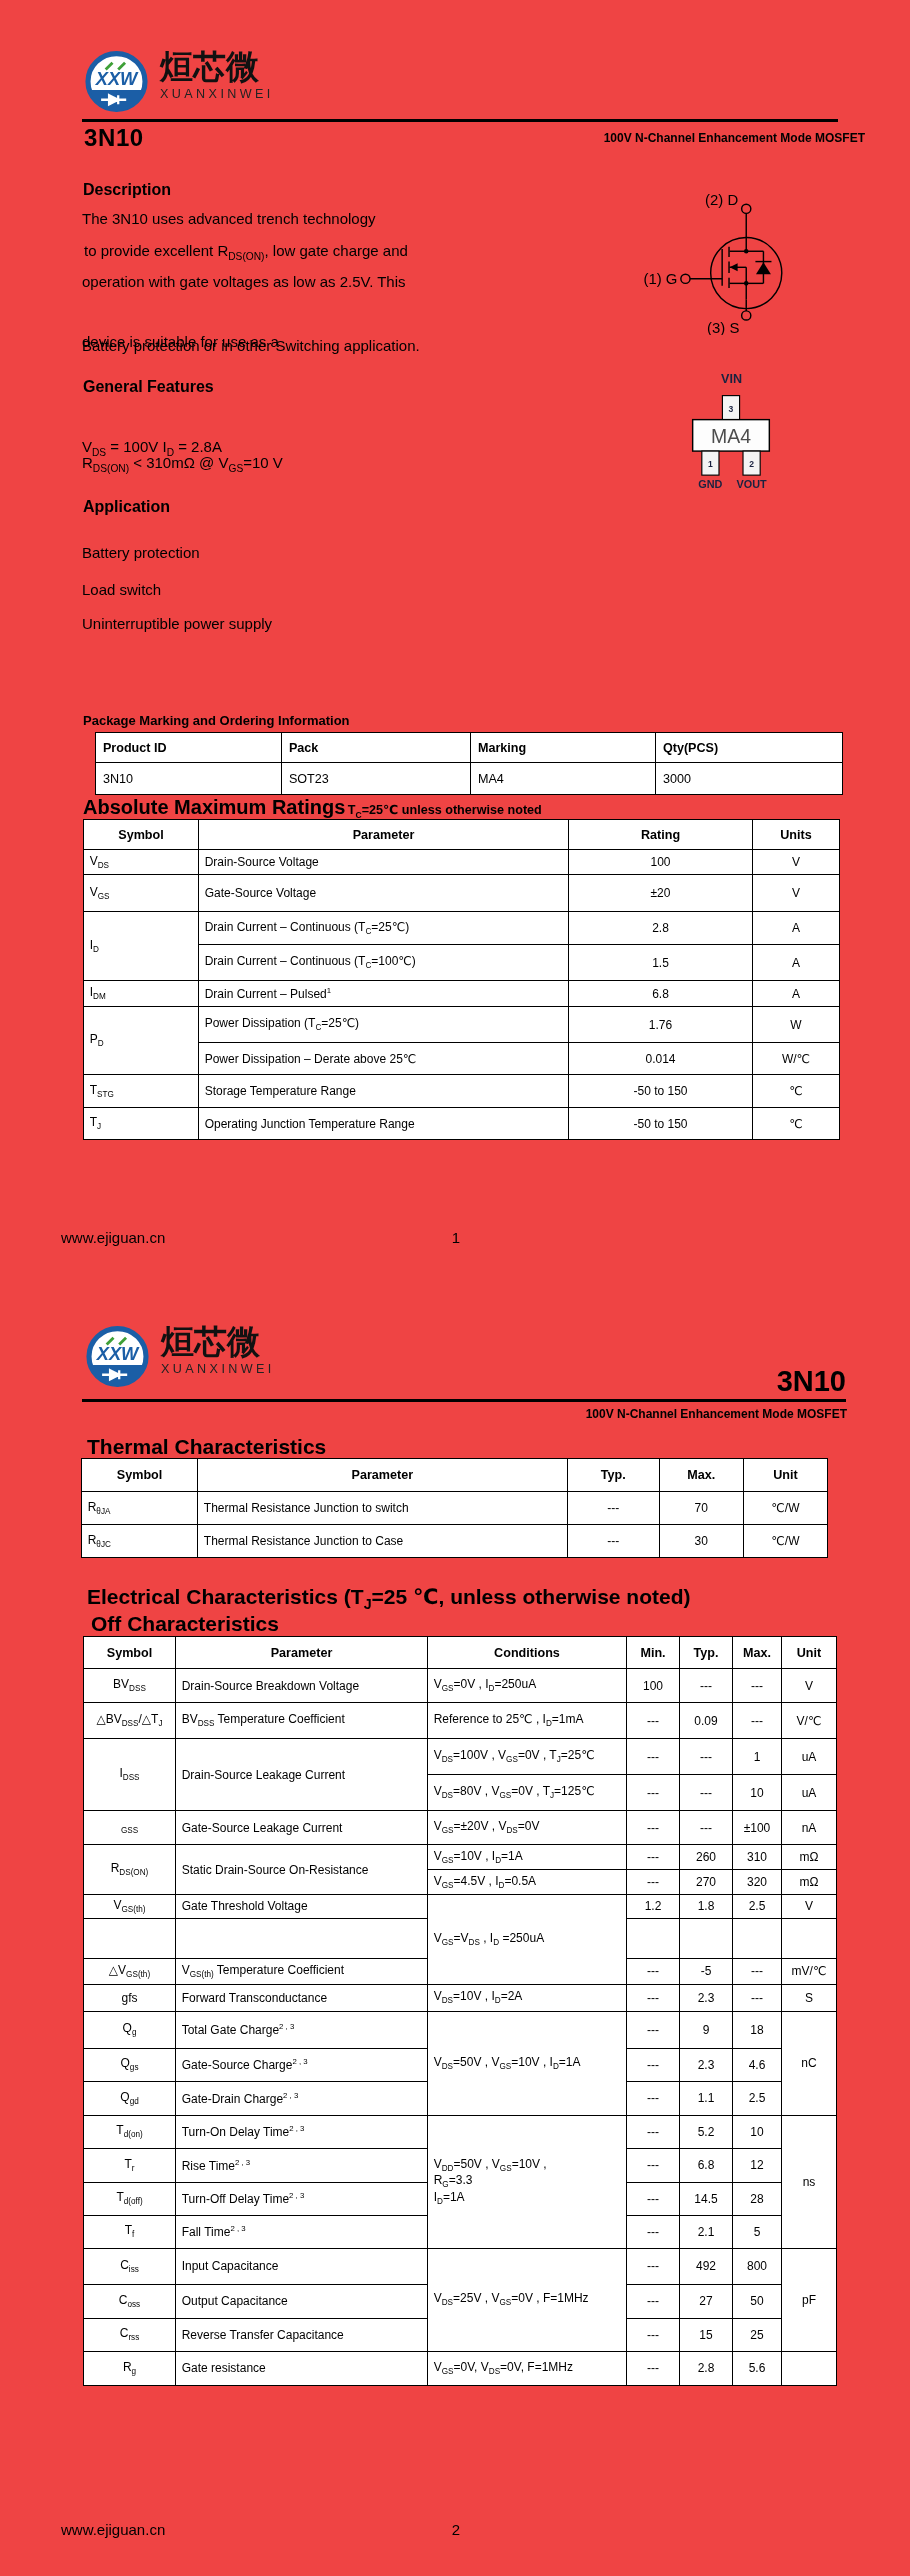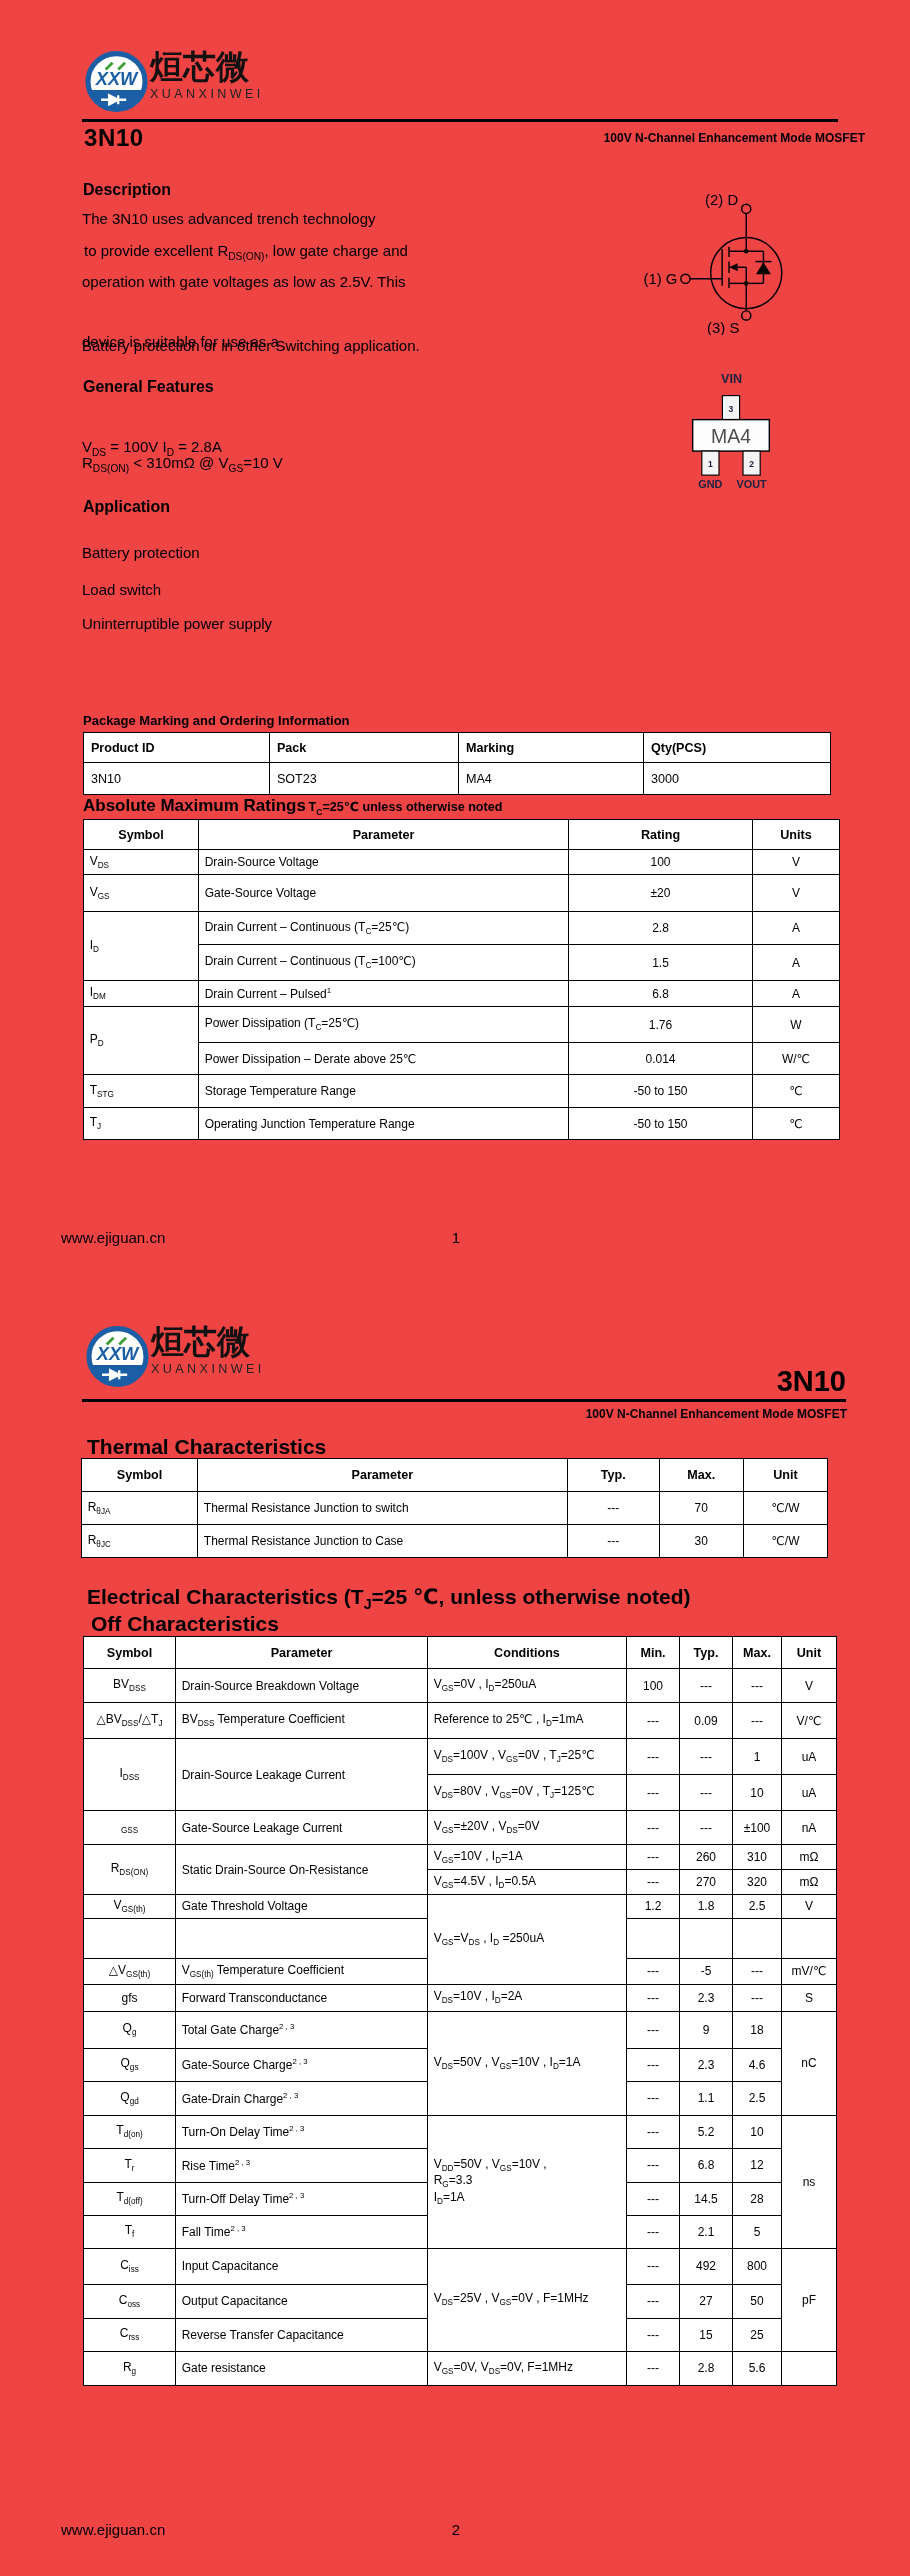--- a/index.html
+++ b/index.html
@@ -10,21 +10,21 @@
   .rule{position:absolute;height:2.9px;background:#000;}
   .part-big{font-weight:bold;font-size:24px;letter-spacing:0.6px;}
   .part-big2{font-weight:bold;font-size:29px;text-align:right;}
   .subtitle{font-weight:bold;font-size:12px;text-align:right;}
   .sec{font-weight:bold;font-size:16px;}
   .sec2{font-weight:bold;font-size:21px;}
   .sec-sm{font-weight:bold;font-size:13px;}
   .body-line{font-size:15px;}
   .amr-note{font-size:12.6px;font-weight:bold;}
   .logo{position:absolute;display:flex;align-items:flex-start;}
-  .logotext{margin-left:1px;}
+  .logotext{margin-left:11px;}
   .logo-cn{font-size:33px;font-weight:bold;line-height:1.05;color:#111;}
   .logo-en{font-size:12.6px;letter-spacing:3.4px;color:#222;margin-top:2.3px;}
   table{border-collapse:collapse;table-layout:fixed;background:#fff;}
   .t{border:1.7px solid #000;}
   .t th,.t td{border:1.1px solid #000;font-size:12px;padding:1.1px 4.6px;vertical-align:middle;overflow:hidden;}
   .t th{font-weight:bold;text-align:center;font-size:12.6px;}
   .t td.sym{text-align:center;font-size:12px;white-space:nowrap;}
   .t td.syml{text-align:left;padding-left:5.7px;white-space:nowrap;}
   .t td.param{text-align:left;padding-left:5.7px;}
   .t td.cond{text-align:left;padding-left:5.7px;}
@@ -116,21 +116,21 @@
     <rect x="96" y="147" width="30" height="42" fill="#f4f4f4" stroke="#000" stroke-width="2"></rect>
     <text x="39" y="175" text-anchor="middle" font-size="15" font-weight="bold" fill="#1a2240">1</text>
     <text x="111" y="175" text-anchor="middle" font-size="15" font-weight="bold" fill="#1a2240">2</text>
     <text x="39" y="211" text-anchor="middle" font-size="19" font-weight="bold" fill="#1a2240">GND</text>
     <text x="111" y="211" text-anchor="middle" font-size="19" font-weight="bold" fill="#1a2240">VOUT</text>
   </svg>
 
   <div class="abs sec-sm" style="left:83px;top:713px;">Package Marking and Ordering Information</div>
 
   <div class="abs" style="left:83px;top:732px;">
-    <table class="t ordering" style="width:748px;">
+    <table class="t ordering" style="width:748px;margin-left:12px;">
       <colgroup>
           <col style="width:186px">
           <col style="width:189px">
           <col style="width:185px">
           <col style="width:187px">
         </colgroup>
       <tbody>
           <tr style="height:30px;">
         <th>Product ID</th>
         <th>Pack</th>
@@ -141,21 +141,21 @@
         <td>3N10</td>
         <td>SOT23</td>
         <td>MA4</td>
         <td>3000</td>
       </tr>
     </tbody>
       </table>
   </div>
 
   <div class="abs" style="left:83px;top:796px;">
-    <span class="sec2" style="font-size:17px;">Absolute Maximum Ratings</span>
+    <span class="sec2" style="font-size:20px;">Absolute Maximum Ratings</span>
     <span class="amr-note">T<sub>C</sub>=25℃ unless otherwise noted</span>
   </div>
 
   <div class="abs" style="left:83px;top:819px;">
     <table class="t" style="width:756px;">
       <colgroup>
           <col style="width:115px">
           <col style="width:370px">
           <col style="width:184px">
           <col style="width:87px">

